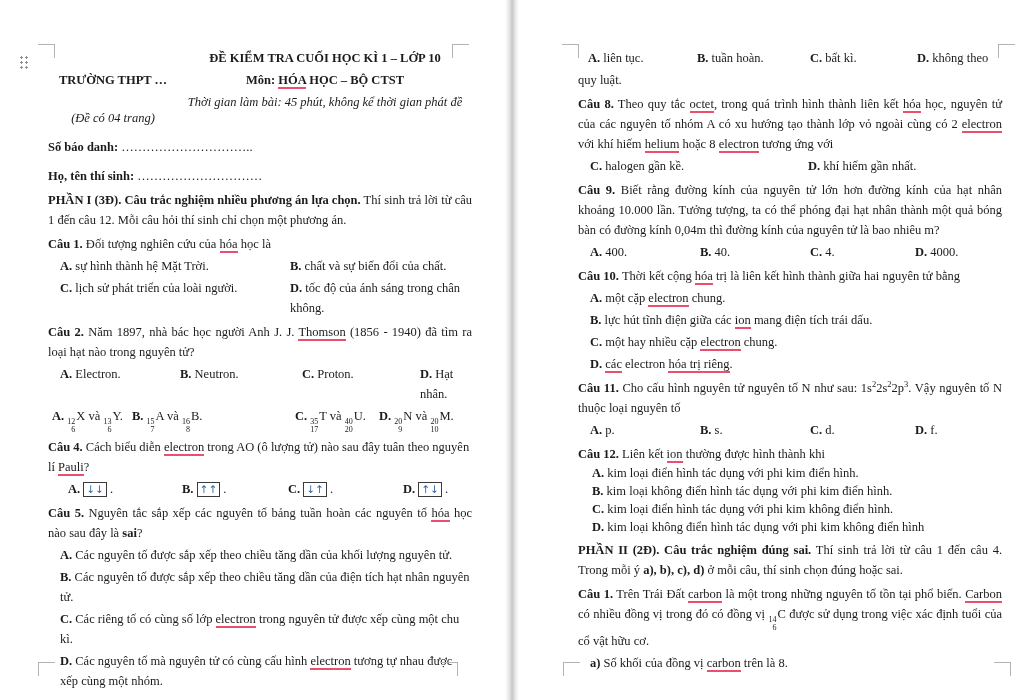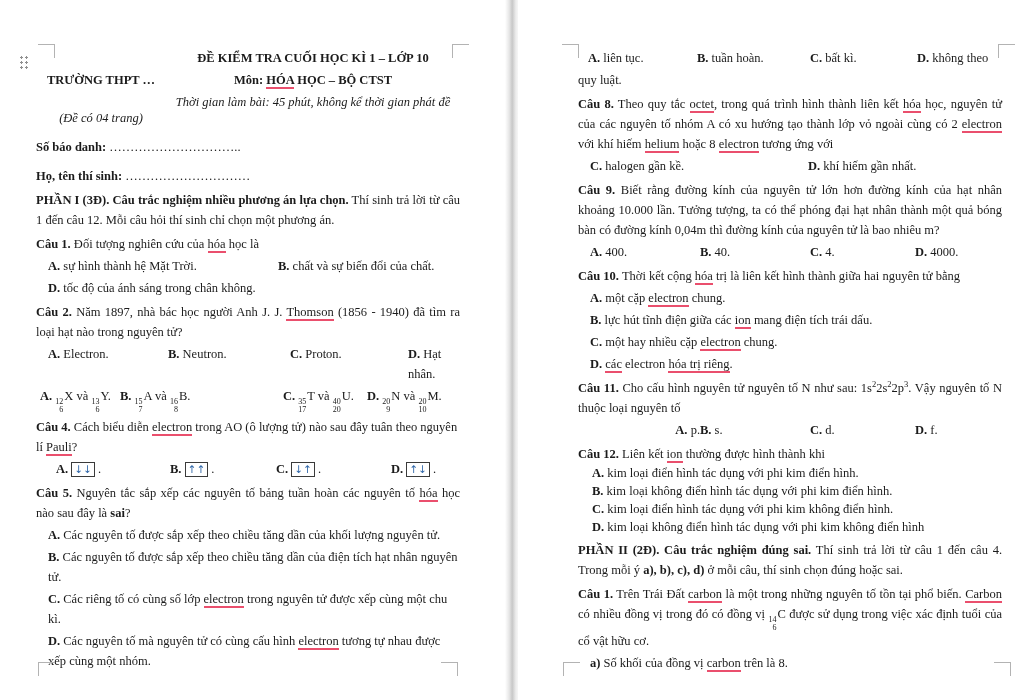--- a/index.html
+++ b/index.html
@@ -3,21 +3,21 @@
 <meta charset="utf-8">
 <style>
   html,body{margin:0;padding:0}
   body{
     width:1029px;height:700px;position:relative;overflow:hidden;
     background:#ffffff;
     font-family:"Liberation Serif","DejaVu Serif",serif;
     font-size:12.5px;color:#1b1b1b;
   }
   .page{position:absolute;top:0;height:700px;background:#fff}
-  #page-left{left:0;width:508px}
+  #page-left{left:12px;width:508px}
   #page-right{left:518px;width:511px}
   .divider{position:absolute;left:505px;top:0;width:15px;height:700px;
     background:linear-gradient(90deg,#ffffff 0%,#e6e6e6 28%,#c7c7c7 48%,#ececec 72%,#ffffff 100%);}
   .content{position:absolute;top:46px;line-height:20px}
   #page-left .content{left:36px;width:424px}
   #page-right .content{left:60px;width:424px}
 
   .blk{margin-top:2px}
   .b{font-weight:bold}
   .i{font-style:italic}
@@ -76,20 +76,21 @@
       </div>
       <div class="blk fld"><span class="b">Số báo danh:</span><span> …………………………..</span></div>
       <div class="blk fld"><span class="b">Họ, tên thí sinh:</span><span> …………………………</span></div>
       <div class="blk q just"><span class="b">PHẦN I (3Đ). Câu trắc nghiệm nhiều phương án lựa chọn.</span><span> Thí sinh trả lời từ câu 1 đến câu 12. Mỗi câu hỏi thí sinh chỉ chọn một phương án.</span></div>
       <div class="blk q"><span class="b">Câu 1.</span><span> Đối tượng nghiên cứu của </span><span class="u">hóa</span><span> học là</span></div>
       <div class="blk ind row">
         <span class="cell" style="min-width: 230px;"><span class="b">A.</span><span> sự hình thành hệ Mặt Trời.</span></span>
         <span class="cell"><span class="b">B.</span><span> chất và sự biến đổi của chất.</span></span>
       </div>
       <div class="blk ind row">
+        <span class="cell" style="min-width: 230px;"><span class="b">C.</span><span> lịch sử phát triển của loài người.</span></span>
         <span class="cell"><span class="b">D.</span><span> tốc độ của ánh sáng trong chân không.</span></span>
       </div>
       <div class="blk q just"><span class="b">Câu 2.</span><span> Năm 1897, nhà bác học người Anh J. J. </span><span class="u">Thomson</span><span> (1856 - 1940) đã tìm ra loại hạt nào trong nguyên tử?</span></div>
       <div class="blk ind row">
         <span class="cell" style="min-width: 120px;"><span class="b">A.</span><span> Electron.</span></span>
         <span class="cell" style="min-width: 122px;"><span class="b">B.</span><span> Neutron.</span></span>
         <span class="cell" style="min-width: 118px;"><span class="b">C.</span><span> Proton.</span></span>
         <span class="cell"><span class="b">D.</span><span> Hạt nhân.</span></span>
       </div>
       <div class="blk ind4 row">
@@ -158,21 +159,21 @@
         <span class="cell" style="min-width: 105px;"><span class="b">C.</span><span> 4.</span></span>
         <span class="cell"><span class="b">D.</span><span> 4000.</span></span>
       </div>
       <div class="blk q"><span class="b">Câu 10.</span><span> Thời kết cộng </span><span class="u">hóa</span><span> trị là liên kết hình thành giữa hai nguyên tử bằng</span></div>
       <div class="blk opt"><span class="b">A.</span><span> một cặp </span><span class="u">electron</span><span> chung.</span></div>
       <div class="blk opt"><span class="b">B.</span><span> lực hút tĩnh điện giữa các </span><span class="u">ion</span><span> mang điện tích trái dấu.</span></div>
       <div class="blk opt"><span class="b">C.</span><span> một hay nhiều cặp </span><span class="u">electron</span><span> chung.</span></div>
       <div class="blk opt"><span class="b">D.</span><span> </span><span class="u">các</span><span> electron </span><span class="u">hóa trị riêng</span><span>.</span></div>
       <div class="blk q just"><span class="b">Câu 11.</span><span> Cho cấu hình nguyên tử nguyên tố N như sau: 1s</span><sup>2</sup><span>2s</span><sup>2</sup><span>2p</span><sup>3</sup><span>. Vậy nguyên tố N thuộc loại nguyên tố</span></div>
       <div class="blk ind row">
-        <span class="cell" style="min-width: 110px; text-align: right;"><span class="b">A.</span><span> p.</span></span>
+        <span class="cell" style="min-width: 110px;"><span class="b">A.</span><span> p.</span></span>
         <span class="cell" style="min-width: 110px;"><span class="b">B.</span><span> s.</span></span>
         <span class="cell" style="min-width: 105px;"><span class="b">C.</span><span> d.</span></span>
         <span class="cell"><span class="b">D.</span><span> f.</span></span>
       </div>
       <div class="blk q"><span class="b">Câu 12.</span><span> Liên kết </span><span class="u">ion</span><span> thường được hình thành khi</span></div>
       <div class="blk opt opt2"><span class="b">A.</span><span>  kim loại điển hình tác dụng với phi kim điển hình.</span></div>
       <div class="blk opt opt2"><span class="b">B.</span><span>  kim loại không điển hình tác dụng với phi kim điển hình.</span></div>
       <div class="blk opt opt2"><span class="b">C.</span><span>  kim loại điển hình tác dụng với phi kim không điển hình.</span></div>
       <div class="blk opt opt2"><span class="b">D.</span><span>  kim loại không điển hình tác dụng với phi kim không điển hình</span></div>
       <div class="blk q just"><span class="b">PHẦN II (2Đ). Câu trắc nghiệm đúng sai.</span><span> Thí sinh trả lời từ câu 1 đến câu 4. Trong mỗi ý </span><span class="b">a), b), c), d)</span><span> ở mỗi câu, thí sinh chọn đúng hoặc sai.</span></div>

